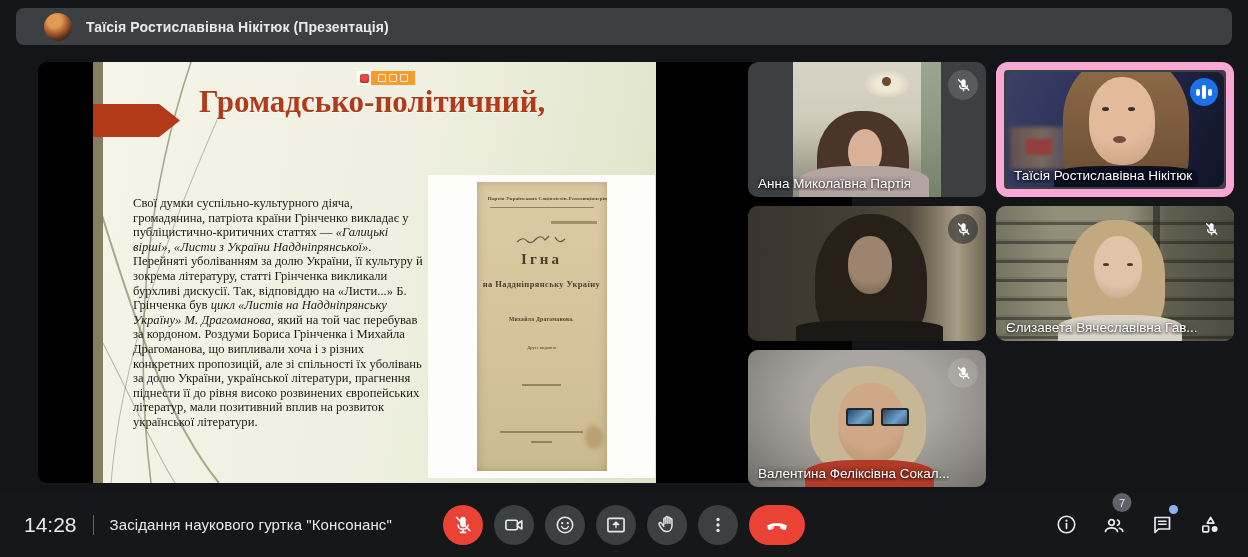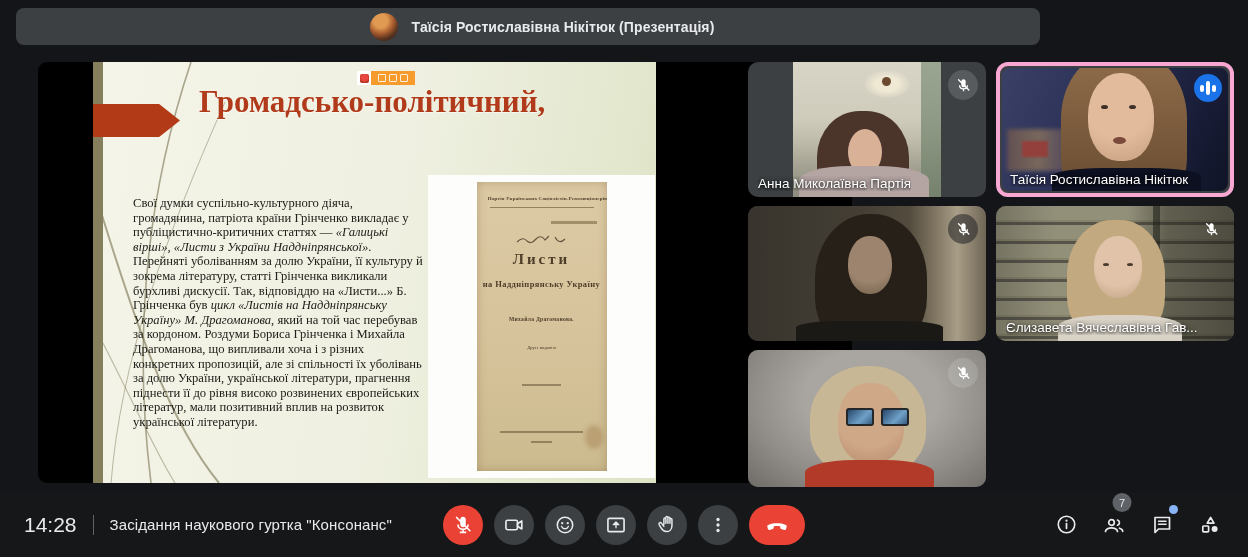--- a/index.html
+++ b/index.html
@@ -1,19 +1,19 @@
 <!DOCTYPE html>
 <html><head>
 <meta charset="utf-8">
 <style>
   html,body{margin:0;padding:0;background:#141518;width:1248px;height:557px;overflow:hidden;
     font-family:"Liberation Sans",sans-serif;-webkit-font-smoothing:antialiased;}
   
-  .banner{position:absolute;left:16px;top:8px;width:1024px;height:37px;background:#3c4043;border-radius:8px;
-    display:flex;align-items:center;gap:14px;padding-left:28px;box-sizing:border-box;justify-content:center;}
+  .banner{position:absolute;left:16px;top:8px;width:1216px;height:37px;background:#3c4043;border-radius:8px;
+    display:flex;align-items:center;gap:14px;padding-left:28px;box-sizing:border-box;}
   .banner-avatar{width:28px;height:28px;border-radius:50%;flex:0 0 auto;
     background:radial-gradient(circle at 38% 28%,#e09a52 0 26%,#a85c2e 48%,#5a3420 68%,#1d150f 100%);}
   .banner-label{color:#e8eaed;font-size:14px;font-weight:700;letter-spacing:.1px;}
   
   .stage{position:absolute;left:38px;top:62px;width:814px;height:421px;background:#000;border-radius:9px;overflow:hidden;}
   .slide{position:absolute;left:55px;top:0;width:563px;height:421px;overflow:hidden;
     background:linear-gradient(100deg,#f4f4e8 0%,#eff0e1 52%,#dde3c5 100%);}
   .slide-stripe{position:absolute;left:0;top:0;width:10px;height:100%;background:#867f5e;}
   .slide-grass{position:absolute;left:0;bottom:0;pointer-events:none;}
   .slide-arrow{position:absolute;left:0;top:42px;width:87px;height:33px;background:#b23a16;
@@ -44,21 +44,21 @@
   .bk-author{top:46.5%;font-size:5.6px;font-weight:700;letter-spacing:.3px;}
   .bk-edition{top:56.5%;font-size:4.6px;}
   .bk-ornament{top:70%;left:35%;width:30%;height:2px;background:rgba(90,70,40,.5);}
   .bk-imprint1{top:86%;left:18%;width:64%;height:2.5px;background:rgba(90,70,40,.5);}
   .bk-imprint2{top:89.5%;left:42%;width:16%;height:2px;background:rgba(90,70,40,.5);}
   .bk-stain{top:84%;left:auto;right:4px;width:18px;height:24px;border-radius:50%;background:rgba(150,110,60,.35);filter:blur(2px);}
   
   .tiles{position:absolute;left:748px;top:62px;width:486px;height:425px;display:grid;
     grid-template-columns:238px 238px;grid-template-rows:135px 135px 137px;gap:9px 10px;}
   .tile{position:relative;background:#3c4043;border-radius:10px;overflow:hidden;}
-  .tile.speaking{border:4px solid #f9a8d4;border-radius:12px;}
+  .tile.speaking{border:8px solid #f9a8d4;border-radius:12px;}
   .vid{position:absolute;inset:0;overflow:hidden;}
   .tile.speaking .vid{inset:2px;border-radius:8px;}
   .name{position:absolute;left:10px;bottom:6px;color:#fff;font-size:13.5px;font-weight:500;
     text-shadow:0 1px 3px rgba(0,0,0,.9),0 0 6px rgba(0,0,0,.5);max-width:90%;white-space:nowrap;overflow:hidden;z-index:5;}
   .micoff{position:absolute;top:8px;right:8px;width:30px;height:30px;border-radius:50%;
     display:flex;align-items:center;justify-content:center;z-index:5;}
   .micoff.dim{background:rgba(255,255,255,.14);}
   .micoff.dark{background:rgba(32,33,36,.55);}
   .audio-ind{position:absolute;top:8px;right:8px;width:28px;height:28px;border-radius:50%;background:#1a73e8;
     display:flex;align-items:center;justify-content:center;gap:2.5px;z-index:5;}
@@ -176,21 +176,21 @@
     </div>
     <div class="slide-body"><span>Свої думки суспільно-культурного діяча, громадянина, патріота країни Грінченко викладає у публіцистично-критичних статтях — </span><i>«Галицькі вірші», «Листи з України Наддніпрянської»</i><span>. Перейняті уболіванням за долю України, її культуру й зокрема літературу, статті Грінченка викликали бурхливі дискусії. Так, відповіддю на «Листи...» Б. Грінченка був </span><i>цикл «Листів на Наддніпрянську Україну» М. Драгоманова</i><span>, який на той час перебував за кордоном. Роздуми Бориса Грінченка і Михайла Драгоманова, що випливали хоча і з різних конкретних пропозицій, але зі спільності їх уболівань за долю України, української літератури, прагнення піднести її до рівня високо розвинених європейських літератур, мали позитивний вплив на розвиток української літератури.</span></div>
     <div class="photo">
       <div class="book">
         <div class="bk bk-header">Партія Українських Соціялістів-Революціонерів</div>
         <div class="bk bk-rule"></div>
         <div class="bk bk-epigraph"></div>
         <svg class="bk bk-scribble" width="130" height="14" viewBox="0 0 130 14">
           <path d="M40 9 q6 -6 10 -1 q4 4 9 -2 q5 -5 9 1 l4 -4 M78 4 q4 8 10 2" stroke="#4a3b28" stroke-width="1.2" fill="none" opacity=".8"></path>
         </svg>
-        <div class="bk bk-title">Листи</div>
+        <div class="bk bk-title">Ігна</div>
         <div class="bk bk-subtitle">на Наддніпрянську Україну</div>
         <div class="bk bk-author">Михайла Драгоманова.</div>
         <div class="bk bk-edition">Друге видання</div>
         <div class="bk bk-ornament"></div>
         <div class="bk bk-imprint1"></div>
         <div class="bk bk-imprint2"></div>
         <div class="bk bk-stain"></div>
       </div>
     </div>
   </div>
@@ -283,20 +283,21 @@
       </div>
       <div class="sc t6-top"></div>
     </div>
     <div class="micoff dim">
       <svg width="17" height="17" viewBox="0 0 24 24">
         <path fill="#fff" d="M12 14.5c1.66 0 3-1.34 3-3V6c0-1.66-1.34-3-3-3S9 4.34 9 6v5.5c0 1.66 1.34 3 3 3z"></path>
         <path fill="none" stroke="#fff" stroke-width="1.8" d="M6.5 11.5c0 3 2.46 5.2 5.5 5.2s5.5-2.2 5.5-5.2M12 16.7V20"></path>
         <path stroke="#fff" stroke-width="1.8" stroke-linecap="round" d="M5 3.8l14.5 14.5"></path>
       </svg>
     </div>
+    <div class="name">Валентина Феліксівна Сокал...</div>
   </div>
 </div>
 
 <div class="bottombar">
   <div class="bb-left">
     <div class="bb-time">14:28</div>
     <div class="bb-div"></div>
     <div class="bb-name">Засідання наукового гуртка "Консонанс"</div>
   </div>
 

